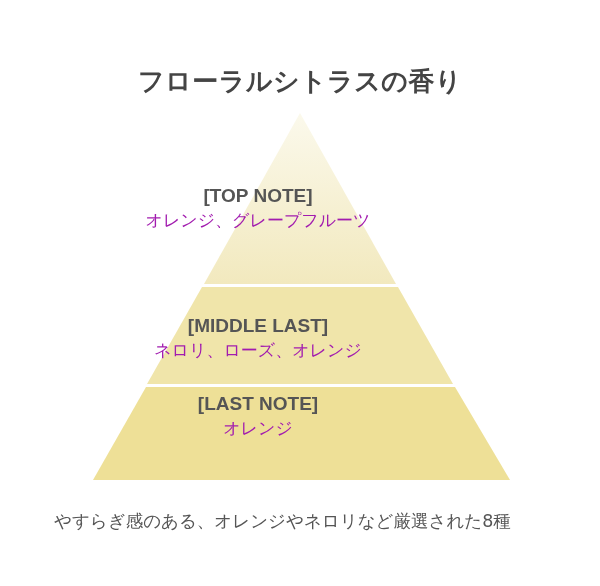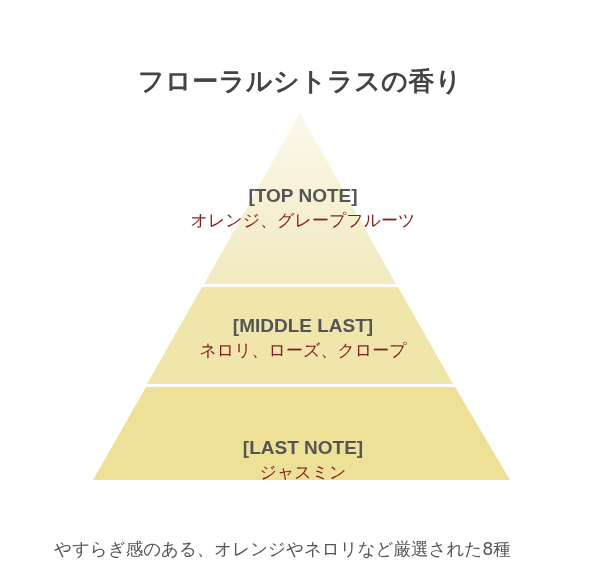--- a/index.html
+++ b/index.html
@@ -32,44 +32,43 @@
       top: 0;
       width: 600px;
       height: 586px;
     }
     .tier-text {
       position: absolute;
       left: 0;
       width: 516px;
       text-align: center;
       line-height: 24px;
-      margin-left: 45px;
     }
     .tier-label {
       display: block;
       font-family: "Liberation Sans", sans-serif;
       font-size: 19px;
       font-weight: bold;
       color: #555555;
     }
     .tier-items {
       display: block;
       font-size: 17px;
-      color: #7f1d1d;
+      color: #a21caf;
     }
     .desc {
       position: absolute;
       left: 54px;
       top: 508px;
       width: 520px;
       font-size: 17.5px;
       line-height: 27px;
       color: #555555;
     }
-    .desc span { display: block; margin-top: 28px; }
+    .desc span { display: block; }
   </style>
 </head>
 <body>
 
 <div class="title">フローラルシトラスの香り</div>
 
 <svg class="pyramid" width="600" height="586" viewBox="0 0 600 586">
   <defs>
     <linearGradient id="topGrad" x1="0" y1="0" x2="0" y2="1">
       <stop offset="0" stop-color="#fbf9ec"></stop>
@@ -84,23 +83,23 @@
   <polygon points="146,387 455,387 510,480 93,480" fill="#eee097"></polygon>
 </svg>
 
 <div class="tier-text" style="top:184px;">
   <span class="tier-label">[TOP NOTE]</span>
   <span class="tier-items">オレンジ、グレープフルーツ</span>
 </div>
 
 <div class="tier-text" style="top:314px;">
   <span class="tier-label">[MIDDLE LAST]</span>
-  <span class="tier-items">ネロリ、ローズ、クロープ</span>
+  <span class="tier-items">ネロリ、ローズ、オレンジ</span>
 </div>
 
-<div class="tier-text" style="top:436px;">
+<div class="tier-text" style="top:392px;">
   <span class="tier-label">[LAST NOTE]</span>
-  <span class="tier-items">ジャスミン</span>
+  <span class="tier-items">オレンジ</span>
 </div>
 
 <div class="desc">
   <span>やすらぎ感のある、オレンジやネロリなど厳選された8種</span>
 </div>
 
 </body></html>

